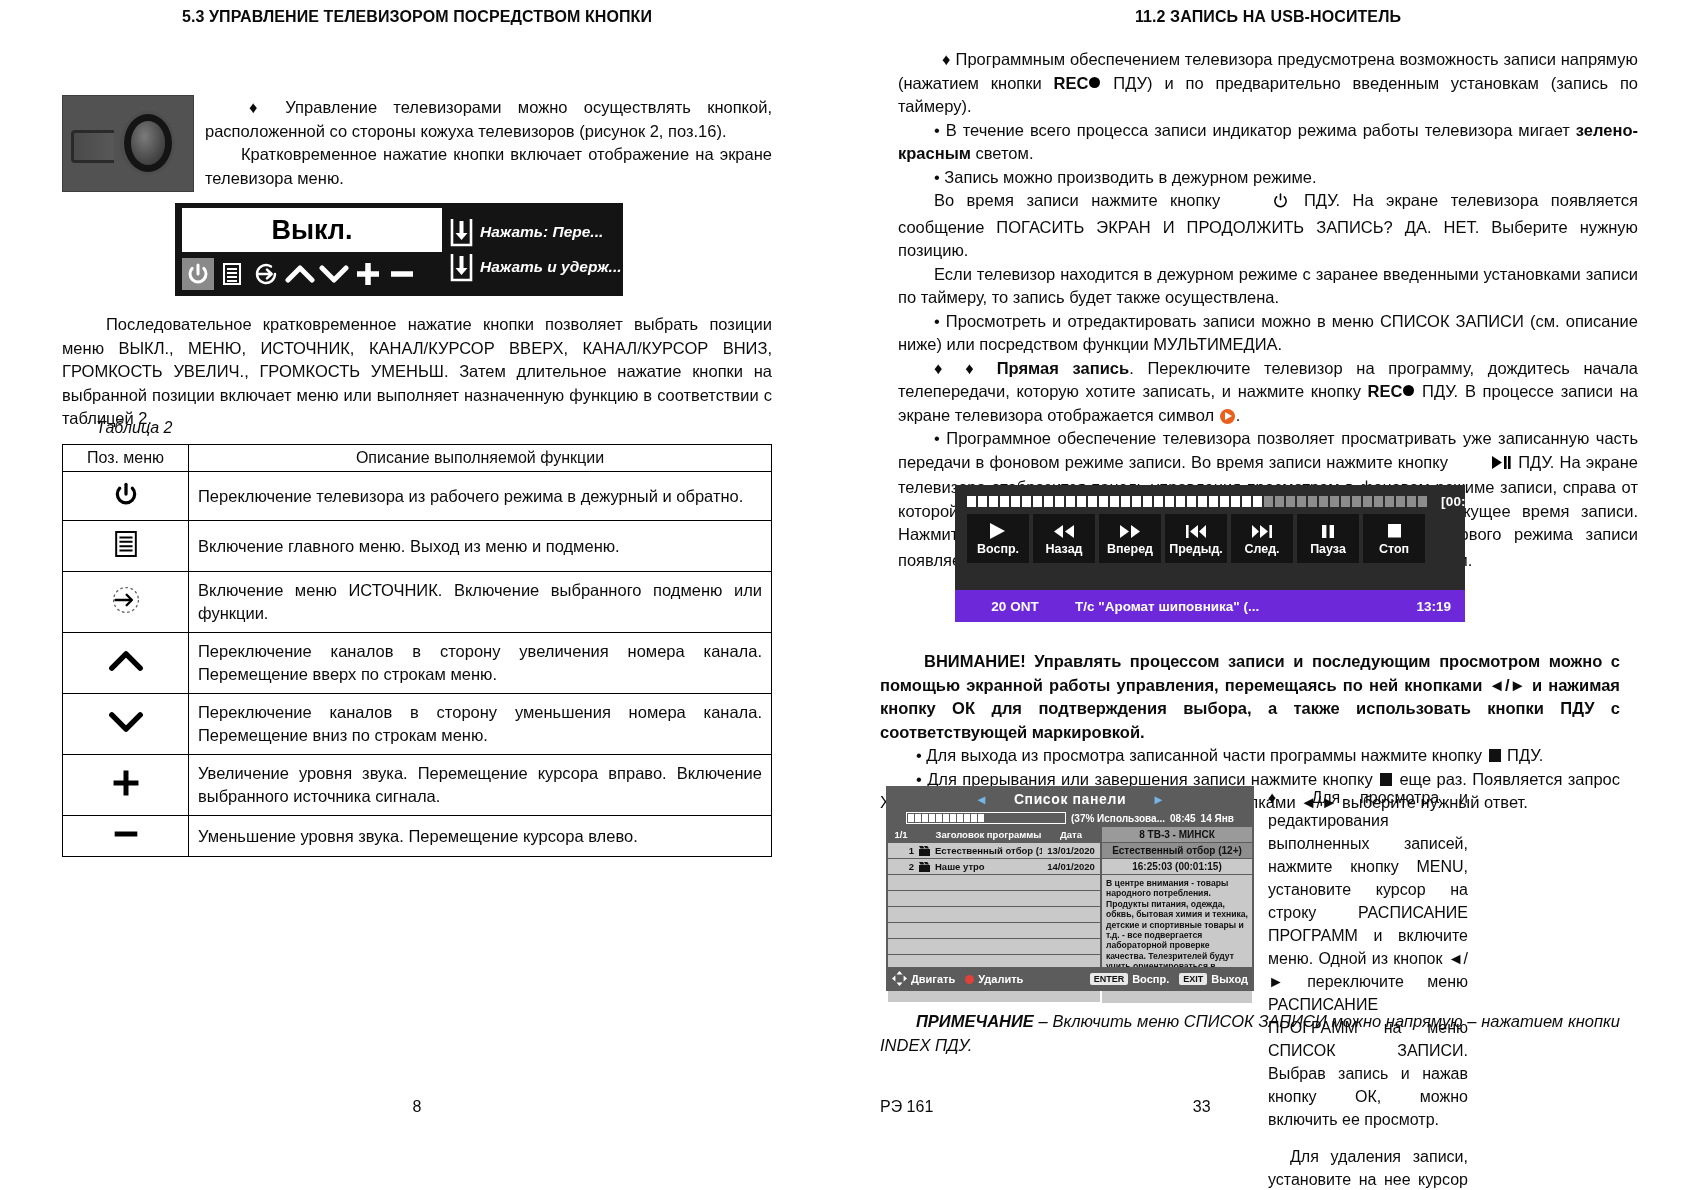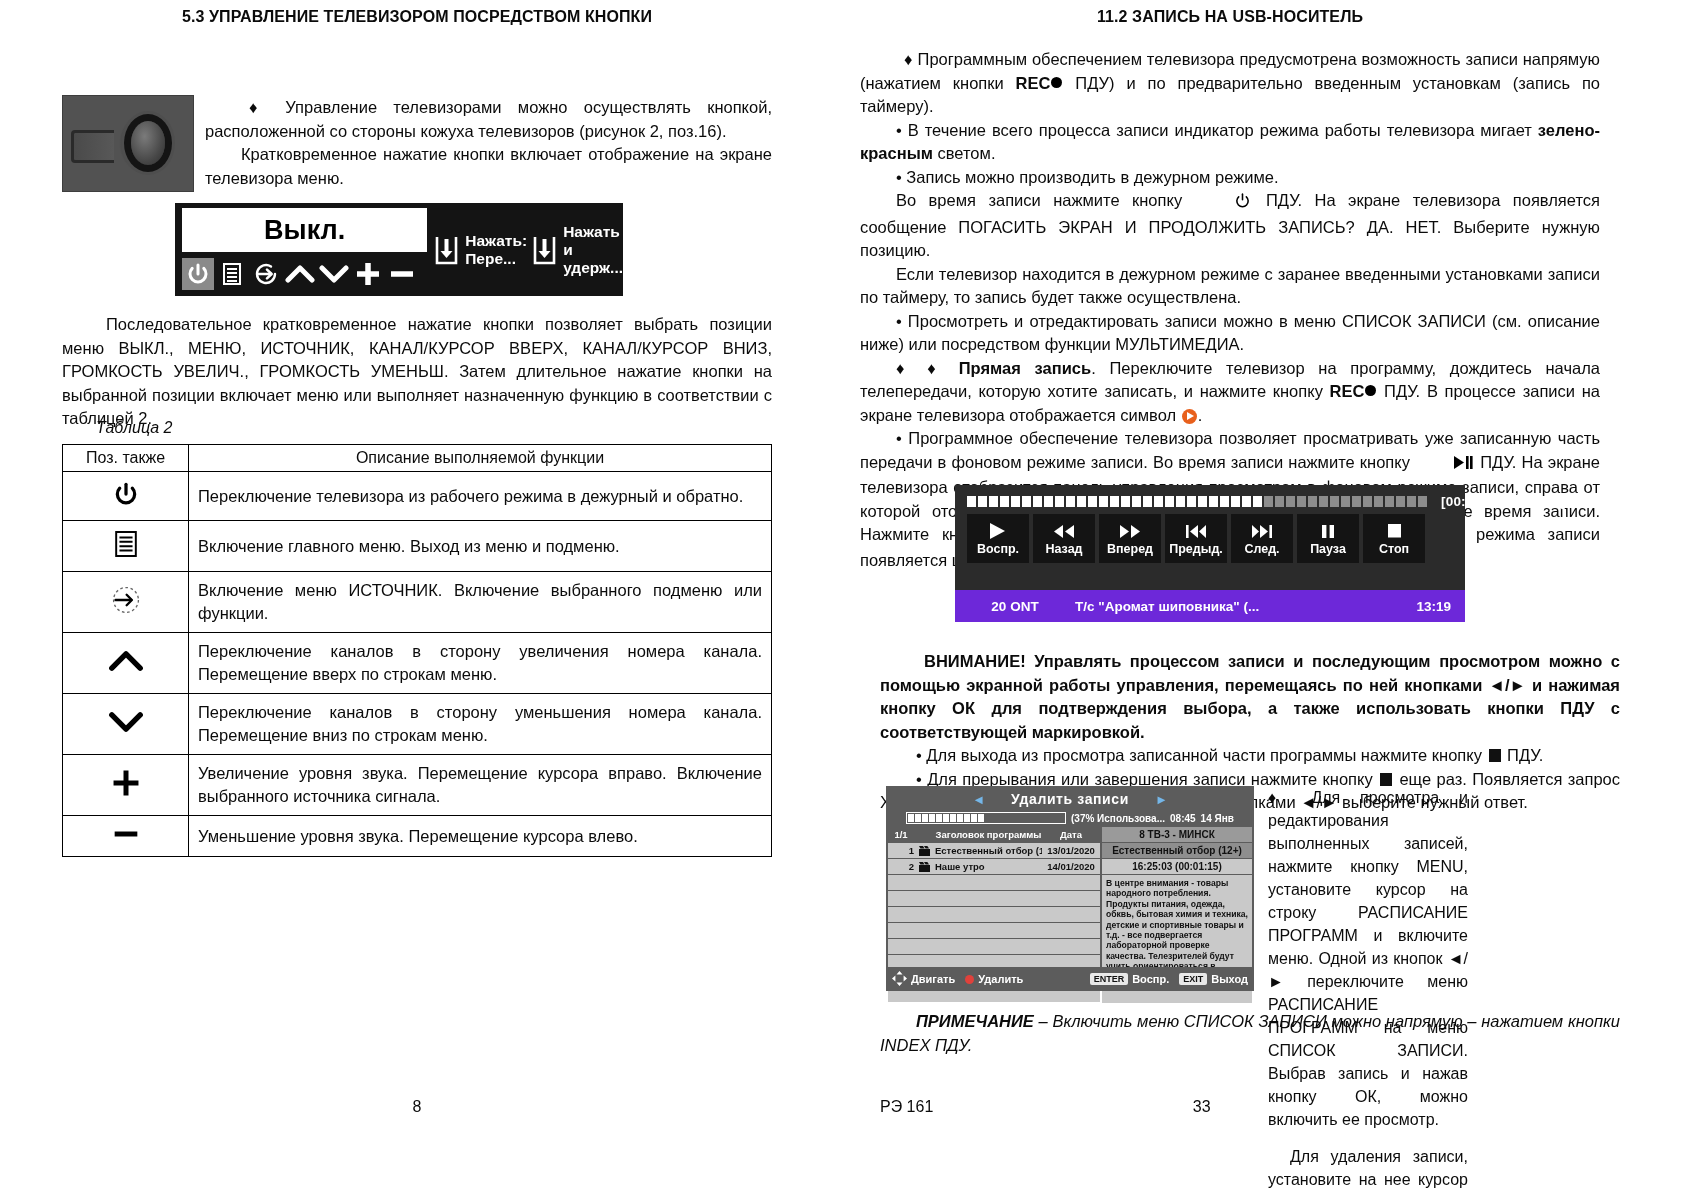--- a/index.html
+++ b/index.html
@@ -9,21 +9,21 @@
     color:#0b0b0b;
     position:relative;
     overflow:hidden;
     -webkit-font-smoothing:antialiased;
   }
   .page{position:relative;width:1682px;height:1190px;}
 
   
   .col{position:absolute;top:0;}
   .col-left{left:62px;width:710px;}
-  .col-right{left:860px;width:740px;}
+  .col-right{left:898px;width:740px;}
 
   h2.sec-title{
     font-size:16px;font-weight:bold;text-align:center;
     margin:8px;padding:0;letter-spacing:.1px;
   }
   .lt-title{margin-top:58px;}
   .rt-title{margin-top:58px;}
 
   p.body{
     font-size:16.5px;line-height:23.5px;margin:0;
@@ -61,21 +61,21 @@
     background:#141414;display:flex;
   }
   .osd-keys-left{width:272px;padding:5px 5px 5px 7px;box-sizing:border-box;}
   .osd-off{
     height:44px;background:#ffffff;color:#000;display:flex;align-items:center;
     justify-content:center;font-size:27px;font-weight:bold;
   }
   .osd-icons{display:flex;align-items:center;gap:2px;height:38px;padding-top:3px;}
   .osd-icons .ic{width:32px;height:32px;display:flex;align-items:center;justify-content:center;color:#fff;}
   .osd-icons .ic.sel{background:#8a8a8a;}
-  .osd-keys-right{flex:1;display:flex;flex-direction:row;justify-content:center;gap:5px;padding-left:2px;}
+  .osd-keys-right{flex:1;display:flex;flex-direction:column;justify-content:center;gap:5px;padding-left:2px;font-style:italic;}
   .osd-row{display:flex;align-items:center;gap:6px;color:#fff;font-size:15.5px;font-weight:bold;}
   .dl-icon{
     width:25px;height:30px;position:relative;flex:none;
   }
 
   
   table.t2{
     position:absolute;left:62px;top:444px;width:710px;
     border-collapse:collapse;font-size:16px;
   }
@@ -253,21 +253,21 @@
     <p class="body ind">Последовательное кратковременное нажатие кнопки позволяет выбрать позиции меню ВЫКЛ., МЕНЮ, ИСТОЧНИК, КАНАЛ/КУРСОР ВВЕРХ, КАНАЛ/КУРСОР ВНИЗ, ГРОМКОСТЬ УВЕЛИЧ., ГРОМКОСТЬ УМЕНЬШ. Затем длительное нажатие кнопки на выбранной позиции включает меню или выполняет назначенную функцию в соответствии с таблицей 2.</p>
   </div>
 
   <div style="position:absolute;left:96px;top:419px;">
     <span class="i" style="font-size:16px;">Таблица 2</span>
   </div>
 
   <table class="t2">
     <tbody>
         <tr>
-      <th>Поз. также</th>
+      <th>Поз. меню</th>
       <th>Описание выполняемой функции</th>
     </tr>
     <tr>
       <td class="icocell">
         <svg width="26" height="28" viewBox="0 0 24 24">
               <path d="M12 3v9" stroke="#000" stroke-width="3" stroke-linecap="round" fill="none"></path>
               <path d="M6.2 6.6a8 8 0 1 0 11.6 0" stroke="#000" stroke-width="3" fill="none" stroke-linecap="round"></path>
             </svg>
       </td>
       <td class="desc">Переключение телевизора из рабочего режима в дежурный и обратно.</td>
@@ -490,21 +490,21 @@
       <span>• Для выхода из просмотра записанной части программы нажмите кнопку </span><span class="sq-blk"></span><span> ПДУ.</span>
     </p>
     <p class="body ind2">
       <span>• Для прерывания или завершения записи нажмите кнопку </span><span class="sq-blk"></span><span> еще раз. Появляется запрос ХОТИТЕ ОСТАНОВИТЬ ЗАПИСЬ? ДА. НЕТ. Кнопками ◄/► выберите нужный ответ.</span>
     </p>
   </div>
 
   <div class="osd-list">
     <div class="ol-head">
       <span class="ol-arrow">◄</span>
-      <span class="ttl">Удалить  записи</span>
+      <span class="ttl">Список  панели</span>
       <span class="ol-arrow">►</span>
     </div>
     <div class="ol-use">
       <span class="ol-prog" id="ol-prog">
           <i></i>
           <i></i>
           <i></i>
           <i></i>
           <i></i>
           <i></i>

